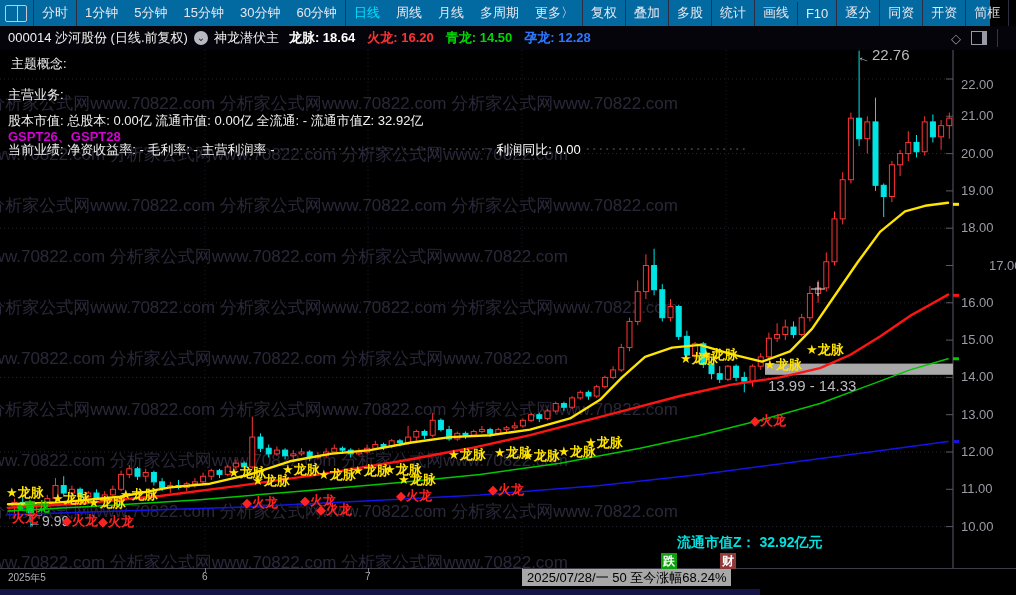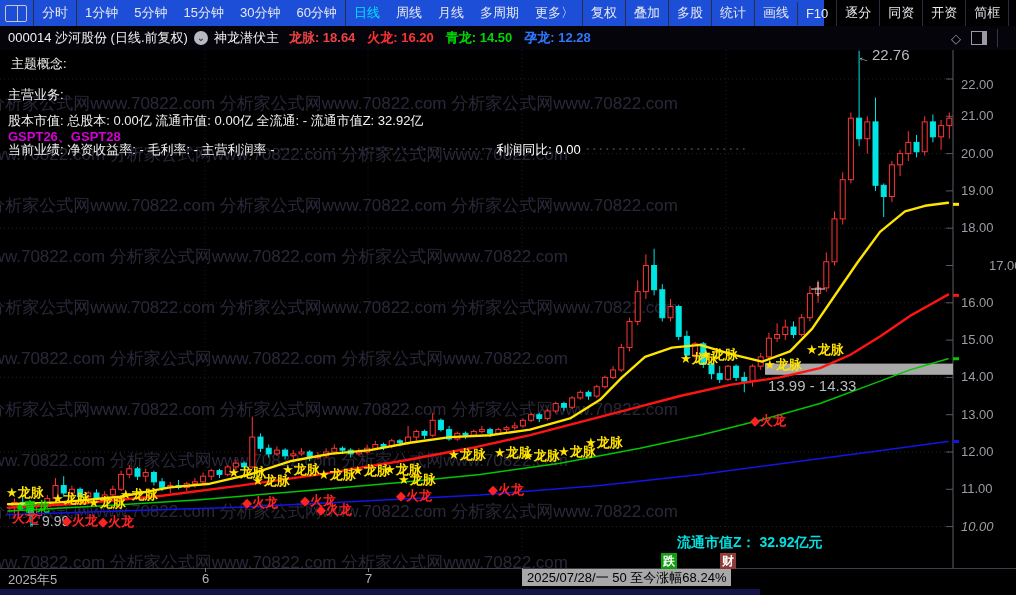--- a/index.html
+++ b/index.html
@@ -1,19 +1,19 @@
 <!DOCTYPE html>
 <html><head>
 <meta charset="utf-8">
 <style>
   html,body{margin:0;padding:0;background:#000;}
   body{font-family:"Liberation Sans","DejaVu Sans",sans-serif;}
   #app{position:relative;width:1016px;height:595px;background:#000;overflow:hidden;}
   
-  #menubar{position:absolute;left:0;top:0;width:824px;height:26px;background:#1d4ed8;
+  #menubar{position:absolute;left:0;top:0;width:990px;height:26px;background:#0369a1;
     display:flex;align-items:center;border-bottom:1px solid #1d1d2e;z-index:30;}
   .win-icon{width:20px;height:15px;border:1px solid #c8c8d0;border-radius:2px;margin:0 6px 0 5px;
     position:relative;flex:0 0 auto;}
   .win-icon:after{content:"";position:absolute;left:55%;top:0;bottom:0;width:1px;background:#c8c8d0;}
   .menu-item{color:#e8e8ee;font-size:13px;padding:4px 8px;white-space:nowrap;cursor:default;}
   .menu-item.active{color:#00e0ff;}
   .menu-item.sep{border-left:1px solid #2c2c42;}
   
   #infobar{position:absolute;left:0;top:26px;width:1016px;height:24px;background:#04040a;
     display:flex;align-items:center;font-size:13px;z-index:30;}
@@ -36,21 +36,21 @@
   .concept{color:#d400d4;font-weight:bold;}
   .dots{color:#3f3f4c;}
   .profit{color:#ffffff;}
   .marker{position:absolute;font-size:13px;font-weight:bold;white-space:nowrap;line-height:13px;}
   .anno{position:absolute;color:#b9b9bf;font-size:15px;white-space:nowrap;}
   .arrow{position:absolute;color:#b9b9bf;font-size:13px;}
   .mdot{position:absolute;width:4px;height:4px;background:#e400e4;}
   .ytick-label{position:absolute;color:#9b9ba4;font-size:13px;left:961px;width:52px;}
   
   #xaxis-line{position:absolute;left:0;top:568px;width:1016px;height:1px;background:#3c3c4a;z-index:6;}
-  .xlab{position:absolute;top:571px;color:#b2b2ba;font-size:13px;z-index:6;white-space:nowrap;}
+  .xlab{position:absolute;top:571px;color:#b2b2ba;font-size:10px;z-index:6;white-space:nowrap;}
   .xtick{position:absolute;top:568px;width:1px;height:4px;background:#777;z-index:6;}
   #tooltip{position:absolute;left:522px;top:569px;height:17px;background:#a8a8a8;color:#000;
     font-size:13px;line-height:17px;padding:0 5px;white-space:nowrap;z-index:7;}
   .badge{position:absolute;top:553px;width:16px;height:16px;color:#fff;font-size:12px;
     text-align:center;line-height:16px;z-index:7;font-weight:bold;}
   #float-val{position:absolute;left:677px;top:534px;color:#00e0e0;font-size:14px;font-weight:bold;z-index:7;white-space:nowrap;}
   #bottom-strip{position:absolute;left:0;top:589px;width:760px;height:6px;background:#141448;z-index:5;}
   
   #logo{position:absolute;right:0;top:536px;width:264px;height:59px;background:#000;z-index:20;
     display:flex;align-items:center;}
@@ -87,21 +87,21 @@
       <span class="menu-item sep">同资</span>
       <span class="menu-item sep">开资</span>
       <span class="menu-item sep">简框</span>
       <span class="menu-item sep">小窗</span>
     </div>
 
   <div id="infobar">
     <span class="title">000014 沙河股份 (日线.前复权)</span>
     <span class="circ-icon">⌄</span>
     <span class="ind">神龙潜伏主</span>
-    <span id="ind-values"><span class="ival" style="color: #ef4444;">龙脉: 18.64</span><span class="ival" style="color: rgb(255, 50, 50);">火龙: 16.20</span><span class="ival" style="color: rgb(0, 216, 0);">青龙: 14.50</span><span class="ival" style="color: rgb(46, 120, 255);">孕龙: 12.28</span></span>
+    <span id="ind-values"><span class="ival" style="color: #ffffff;">龙脉: 18.64</span><span class="ival" style="color: rgb(255, 50, 50);">火龙: 16.20</span><span class="ival" style="color: rgb(0, 216, 0);">青龙: 14.50</span><span class="ival" style="color: rgb(46, 120, 255);">孕龙: 12.28</span></span>
     <span id="info-right">
       <span class="diamond-icon">◇</span>
       <span class="pane-icon"></span>
       <span class="vline"></span>
     </span>
   </div>
 
   <div id="wm-layer">
       <div class="wm-row" style="left: -40px; top: 42px;">om 分析家公式网www.70822.com 分析家公式网www.70822.com 分析家公式网www.70822.com </div>
       <div class="wm-row" style="left: -150px; top: 93px;">om 分析家公式网www.70822.com 分析家公式网www.70822.com 分析家公式网www.70822.com </div>
@@ -460,21 +460,21 @@
     <div class="ytick-label" style="top: 145.6px;">20.00</div>
     <div class="ytick-label" style="top: 182.9px;">19.00</div>
     <div class="ytick-label" style="top: 220.2px;">18.00</div>
     <div class="ytick-label" style="top: 257.5px; margin-left: 28px;">17.00</div>
     <div class="ytick-label" style="top: 294.8px;">16.00</div>
     <div class="ytick-label" style="top: 332.1px;">15.00</div>
     <div class="ytick-label" style="top: 369.4px;">14.00</div>
     <div class="ytick-label" style="top: 406.7px;">13.00</div>
     <div class="ytick-label" style="top: 444px;">12.00</div>
     <div class="ytick-label" style="top: 481.3px;">11.00</div>
-    <div class="ytick-label" style="top: 518.6px; font-style: italic;">10.00</div>
+    <div class="ytick-label" style="top: 518.6px;">10.00</div>
     <div class="xlab" style="left: 8px;">2025年5</div>
     <div class="xlab" style="left: 202px;">6</div>
     <div class="xlab" style="left: 365px;">7</div>
     <div class="xlab" style="left: 723px;">9</div>
     <div class="xtick" style="left: 205px;"></div>
     <div class="xtick" style="left: 368px;"></div>
     <div class="xtick" style="left: 522px;"></div>
     <div class="xtick" style="left: 726px;"></div>
   </div>
 

